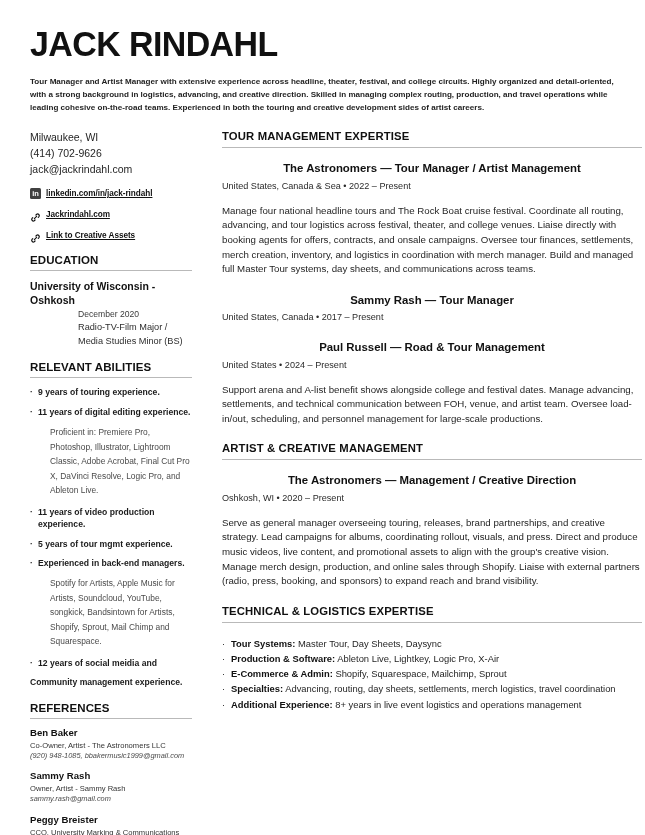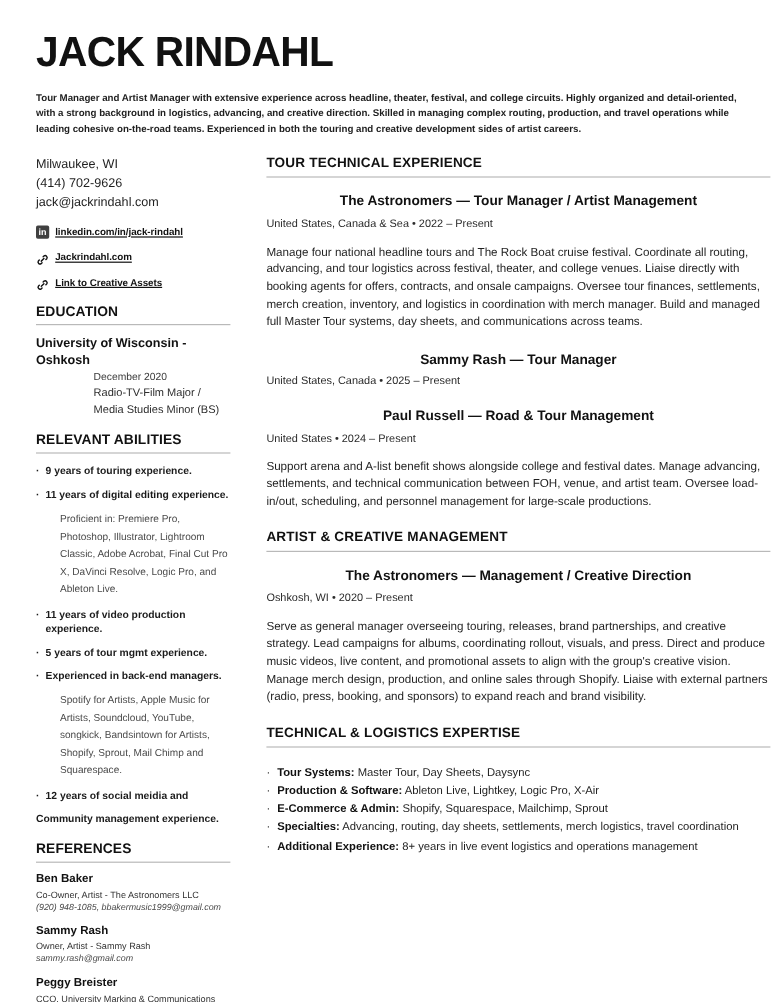--- a/index.html
+++ b/index.html
@@ -174,32 +174,32 @@
       <div class="ref-block">
         <div class="ref-name">Peggy Breister</div>
         <div class="ref-role">CCO, University Marking &amp; Communications</div>
 
       </div>
 
     </div>
 
     <div class="main">
 
-      <div class="sec-h">TOUR TECHNICAL EXPERIENCE</div>
+      <div class="sec-h">TOUR MANAGEMENT EXPERTISE</div>
       <div class="sec-rule"></div>
 
       <div class="job">
         <div class="job-title">The Astronomers — Tour Manager / Artist Management</div>
         <div class="job-meta">United States, Canada &amp; Sea • 2022 – Present</div>
         <div class="job-desc">Manage four national headline tours and The Rock Boat cruise festival. Coordinate all routing, advancing, and tour logistics across festival, theater, and college venues. Liaise directly with booking agents for offers, contracts, and onsale campaigns. Oversee tour finances, settlements, merch creation, inventory, and logistics in coordination with merch manager. Build and managed full Master Tour systems, day sheets, and communications across teams.</div>
       </div>
 
       <div class="job">
         <div class="job-title">Sammy Rash — Tour Manager</div>
-        <div class="job-meta">United States, Canada • 2025 – Present</div>
+        <div class="job-meta">United States, Canada • 2017 – Present</div>
       </div>
 
       <div class="job">
         <div class="job-title">Paul Russell — Road &amp; Tour Management</div>
         <div class="job-meta">United States • 2024 – Present</div>
         <div class="job-desc">Support arena and A-list benefit shows alongside college and festival dates. Manage advancing, settlements, and technical communication between FOH, venue, and artist team. Oversee load-in/out, scheduling, and personnel management for large-scale productions.</div>
       </div>
 
       <div class="sec-h sec-gap">ARTIST &amp; CREATIVE MANAGEMENT</div>
       <div class="sec-rule"></div>

